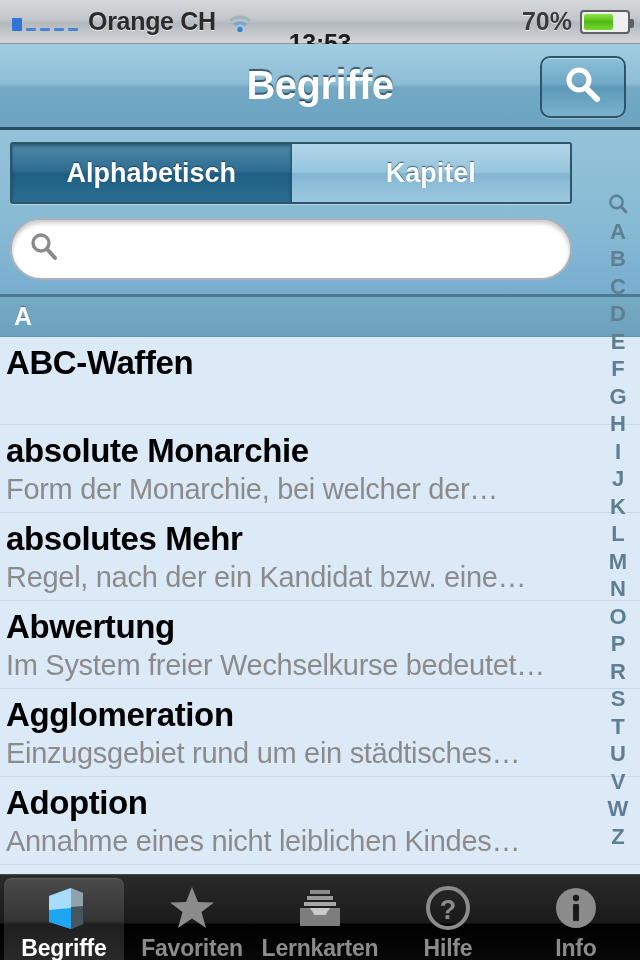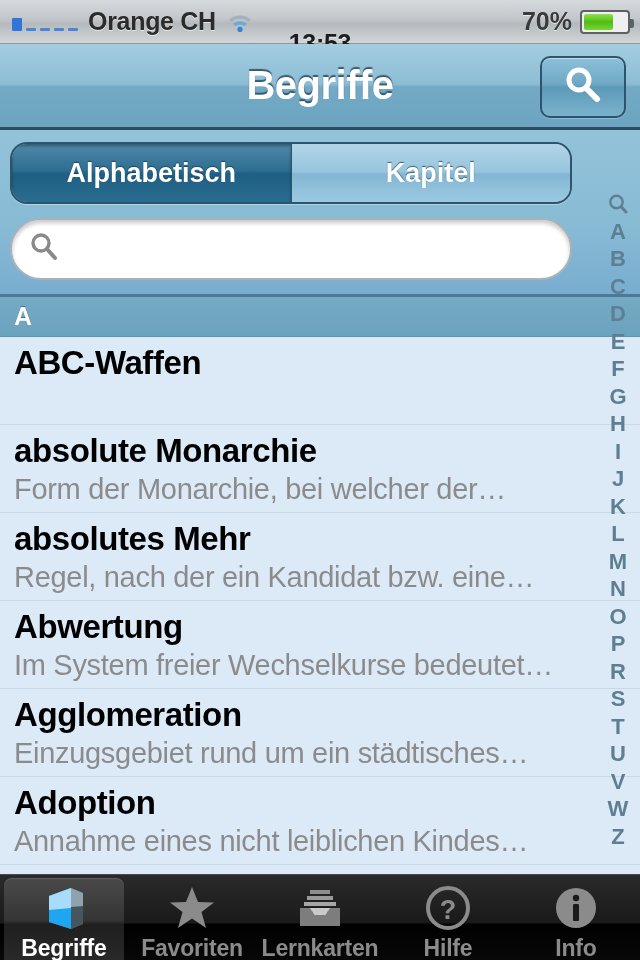--- a/index.html
+++ b/index.html
@@ -143,21 +143,21 @@
   
   .toolarea {
     background: linear-gradient(to bottom, #93c3da 0%, #87bad4 60%, #79add0 100%);
     padding: 12px 10px 14px 10px;
     border-bottom: 3px solid #4b7b94;
   }
   .segmented {
     display: flex;
     height: 58px;
     border: 2px solid #2d546a;
-    border-radius: 17px;
+    border-radius: 3px;
     overflow: hidden;
     box-shadow: 0 1px 0 rgba(255,255,255,.35);
     margin-right: 58px;
   }
   .seg {
     flex: 1;
     display: flex;
     align-items: center;
     justify-content: center;
     font-size: 27px;
@@ -215,21 +215,21 @@
     border-bottom: 1px solid #5c93ad;
   }
   .section-header span {
     font-size: 25px;
     font-weight: bold;
     color: #ffffff;
     text-shadow: 0 -1px 0 rgba(40,80,100,.6);
   }
   .cell {
     height: 88px;
-    padding: 6px 60px 0 14px;
+    padding: 6px 60px 0 6px;
     box-sizing: border-box;
     border-bottom: 1px solid #c8d8e6;
     background: #dceaf8;
   }
   .cell-title {
     font-size: 33px;
     font-weight: bold;
     color: #000;
     letter-spacing: -0.4px;
     line-height: 40px;

